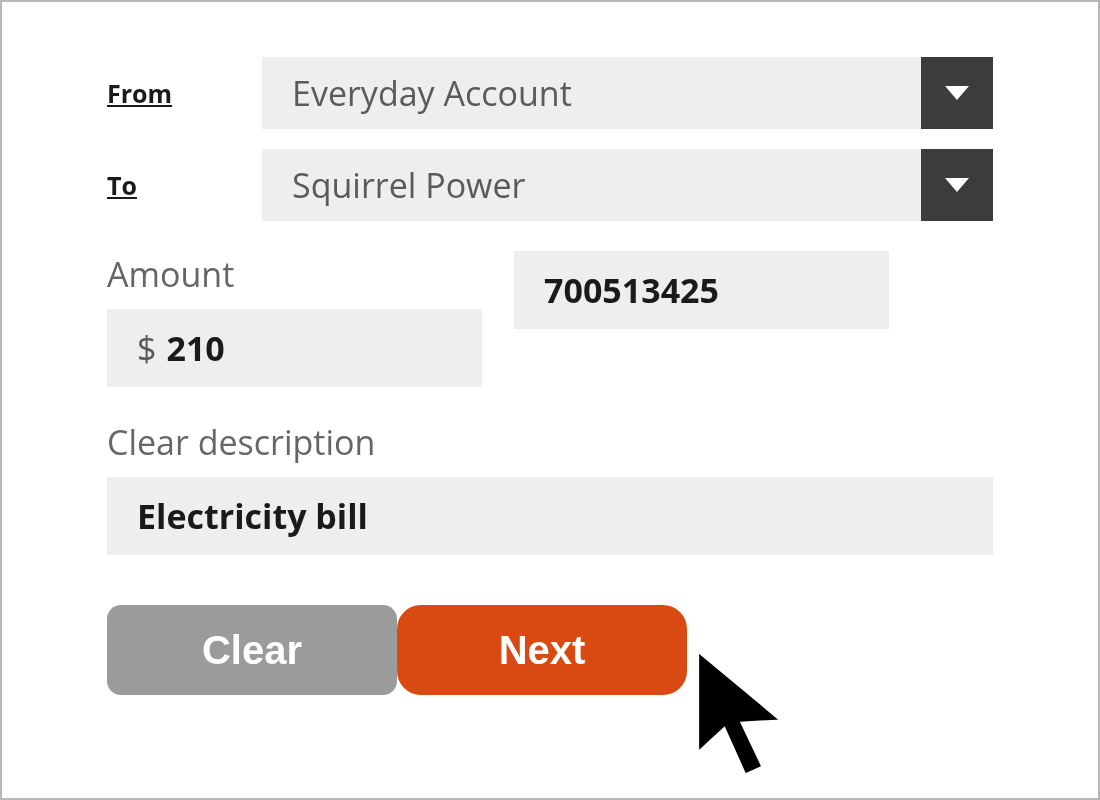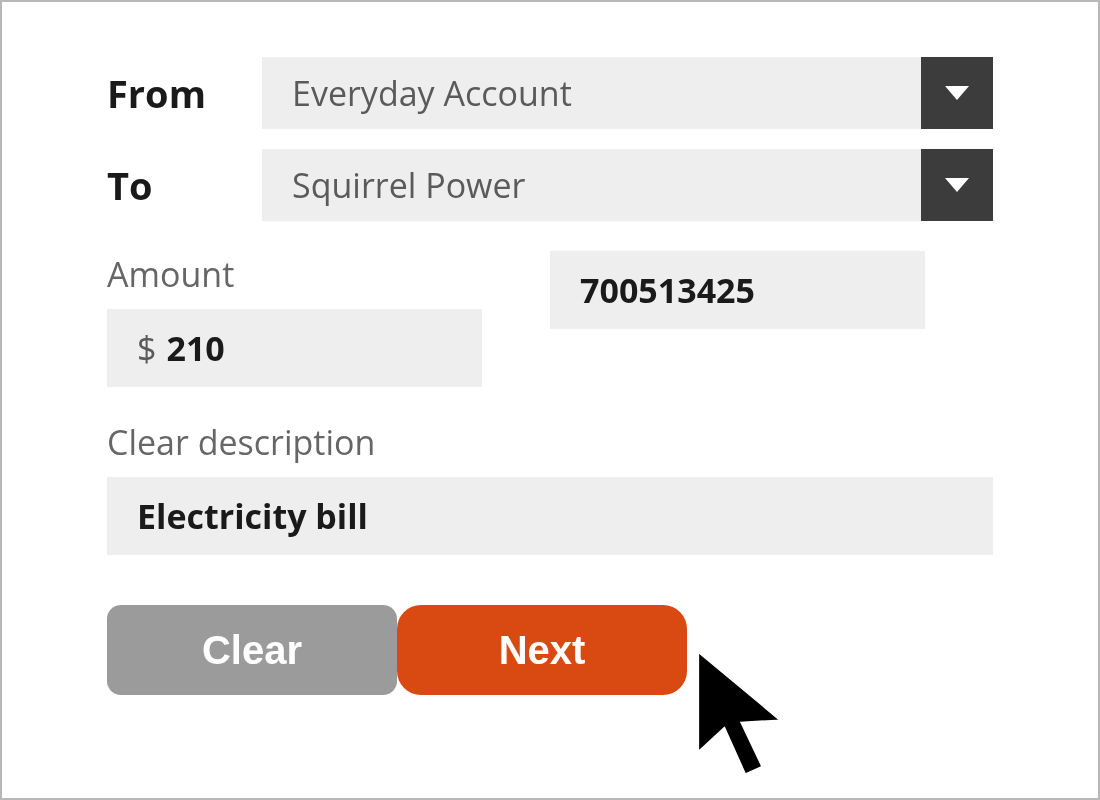--- a/index.html
+++ b/index.html
@@ -16,23 +16,24 @@
       padding: 55px 105px 40px 105px;
       position: relative;
     }
     .row-dropdown {
       display: flex;
       align-items: center;
       margin-bottom: 20px;
     }
     .row-dropdown .label {
       width: 155px;
-      font-size: 38px;
+      font-size: 25px;
       font-weight: 700;
       color: #1a1a1a;
+      text-decoration: underline;
     }
     .dropdown {
       flex: 1;
       display: flex;
       height: 72px;
     }
     .dropdown-value {
       flex: 1;
       background: #eeeeee;
       color: #5a5a5a;
@@ -48,21 +49,21 @@
       align-items: center;
       justify-content: center;
     }
     .dropdown-arrow svg {
       width: 24px;
       height: 14px;
       fill: #fff;
     }
     .field-pair {
       display: flex;
-      gap: 68px;
+      gap: 32px;
       margin-top: 30px;
     }
     .field {
       display: flex;
       flex-direction: column;
     }
     .field.half { flex: 0 0 375px; }
     .field.full { width: 100%; }
     .field-label {
       font-size: 34px;

